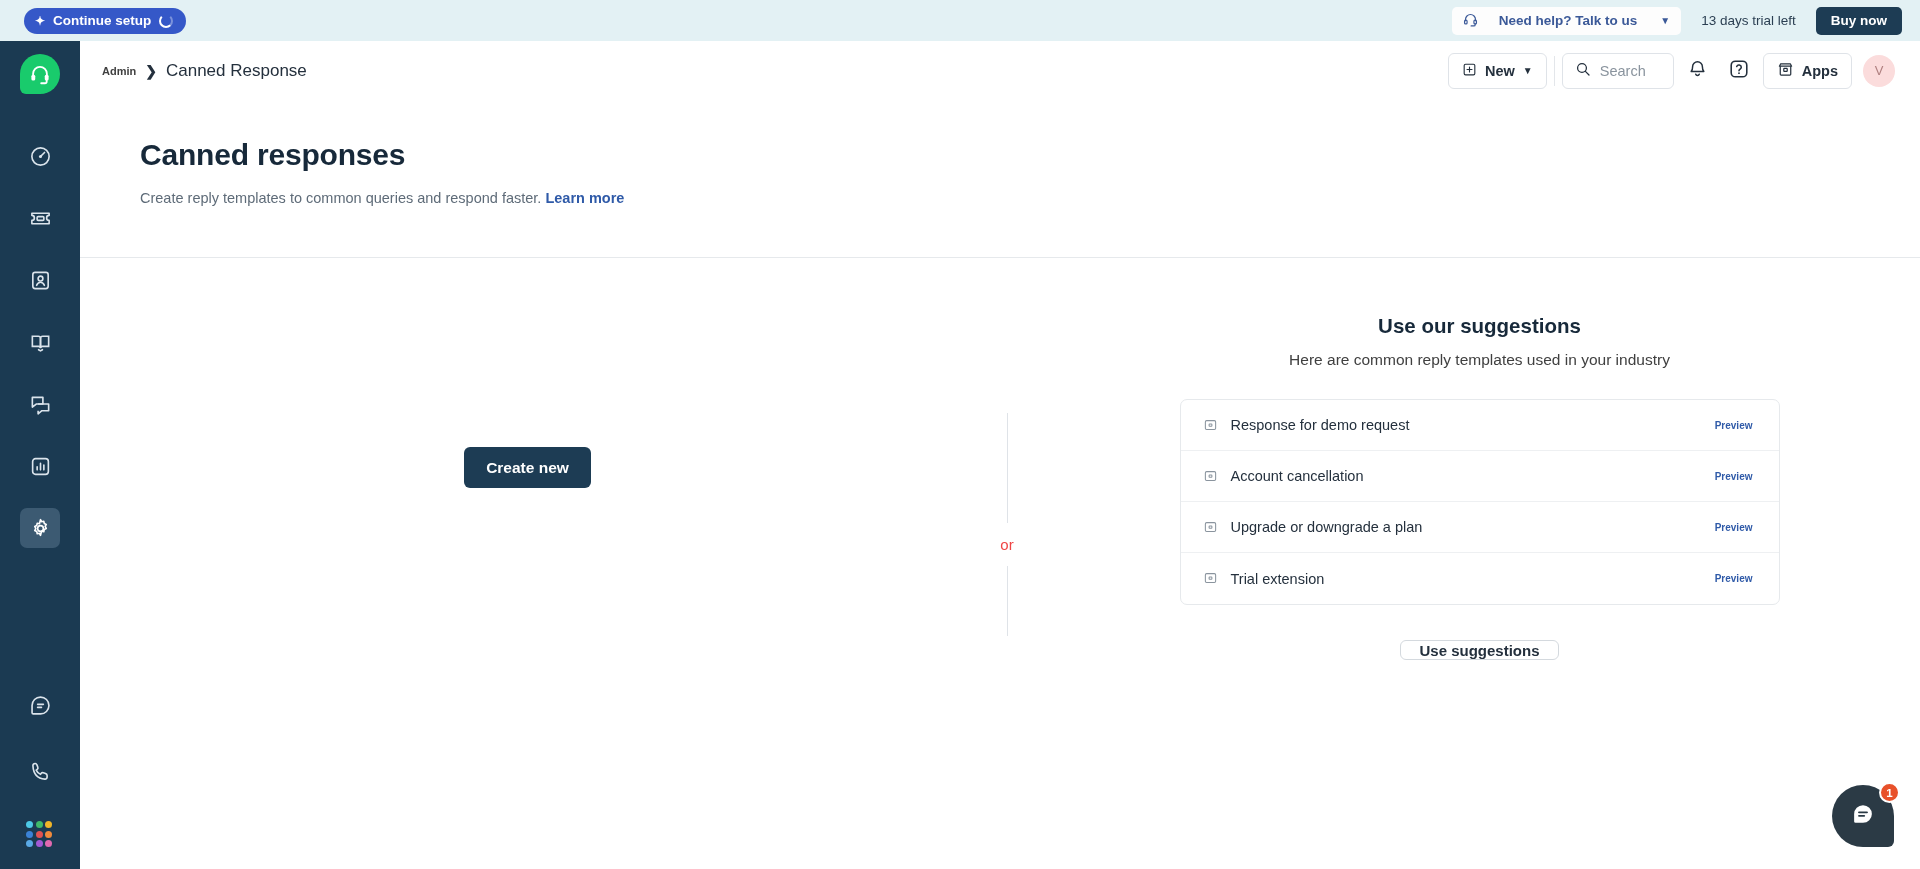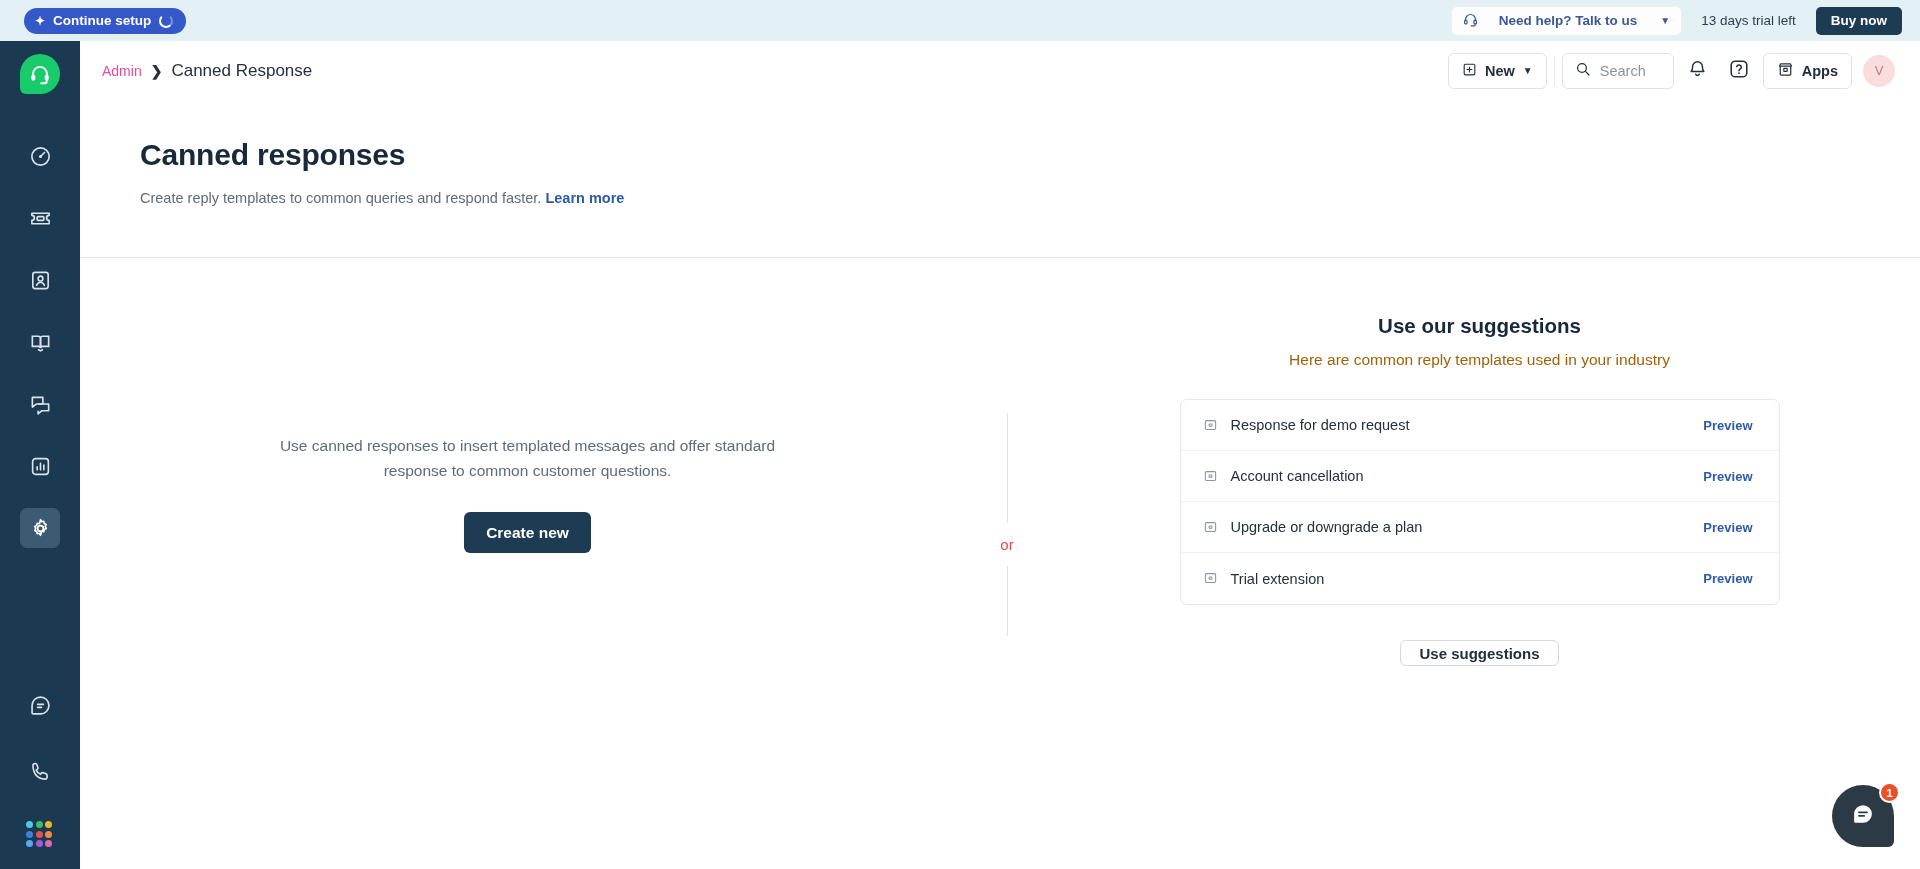--- a/index.html
+++ b/index.html
@@ -96,21 +96,21 @@
   #top-header {
     position: absolute; top: 41px; left: 80px;
     width: 1840px; height: 60px;
     background: #ffffff;
     display: flex; align-items: center;
     padding: 0 25px 0 22px;
     border-bottom: 1px solid #ffffff;
   }
   #breadcrumb { display: flex; align-items: center; gap: 9px; }
   #breadcrumb .crumb-link {
-    color: #ec4899; font-size: 14px; font-weight: normal;
+    color: #404040; font-size: 11px; font-weight: bold;
     text-decoration: none; cursor: pointer;
   }
   #breadcrumb .crumb-sep { color: #24303d; font-size: 14px; font-weight: bold; }
   #breadcrumb .crumb-current { color: #24303d; font-size: 17px; font-weight: normal; }
 
   #header-right { margin-left: auto; display: flex; align-items: center; gap: 7px; }
   .hdr-btn {
     display: flex; align-items: center; gap: 8px;
     height: 36px; padding: 0 13px;
     border: 1px solid #dfe3e8; border-radius: 6px;
@@ -198,44 +198,44 @@
   #or-divider .or-text {
     color: #ef4444; font-size: 15px; padding: 13px 0;
   }
 
   #right-pane {
     flex: 1; height: 100%;
     display: flex; flex-direction: column; align-items: center;
     padding-top: 56px;
   }
   #sugg-title { font-size: 20.5px; font-weight: bold; color: #17293a; }
-  #sugg-subtitle { margin-top: 13px; font-size: 15.5px; color: #a16207; }
+  #sugg-subtitle { margin-top: 13px; font-size: 15.5px; color: #404040; }
   #sugg-card {
     margin-top: 30px;
     width: 600px;
     border: 1px solid #e6e9ec; border-radius: 7px;
     background: #fff; overflow: hidden;
   }
   .sugg-row {
     height: 51px; display: flex; align-items: center;
     padding: 0 26px 0 22px;
     border-bottom: 1px solid #eef0f2;
   }
   .sugg-row:last-child { border-bottom: none; }
   .sugg-row .doc-icon { margin-right: 13px; display: flex; align-items: center; }
   .sugg-row .label { font-size: 14.5px; color: #24303d; }
   .sugg-row .preview-link {
-    margin-left: auto; color: #2f5aa8; font-size: 13px;
+    margin-left: auto; color: #2f5aa8; font-size: 10px;
     font-weight: bold; text-decoration: none; cursor: pointer;
   }
   #use-sugg-btn {
     margin-top: 35px;
     background: #fff; color: #24303d;
     border: 1px solid #d4d9de; border-radius: 6px;
-    height: 26px; padding: 0 18px;
+    height: 20px; padding: 0 18px;
     font-size: 15px; font-weight: bold;
     font-family: "Liberation Sans", sans-serif;
     cursor: pointer;
   }
 
   
   #chat-launcher {
     position: absolute; right: 26px; bottom: 22px;
     width: 62px; height: 62px;
     background: #2b3a45;
@@ -455,21 +455,20 @@
   <h1 id="page-title">Canned responses</h1>
   <p id="page-subtitle">
     <span>Create reply templates to common queries and respond faster.</span>
     <a href="#">Learn more</a>
   </p>
 </section>
 
 <main id="main-area">
 
   <section id="left-pane">
-    <p id="empty-desc">Use canned responses to insert templated messages and offer standard response to common customer questions.</p>
     <button id="create-new-btn">Create new</button>
   </section>
 
   <div id="or-divider">
     <div class="vline top"></div>
     <span class="or-text">or</span>
     <div class="vline bot"></div>
   </div>
 
   <section id="right-pane">

